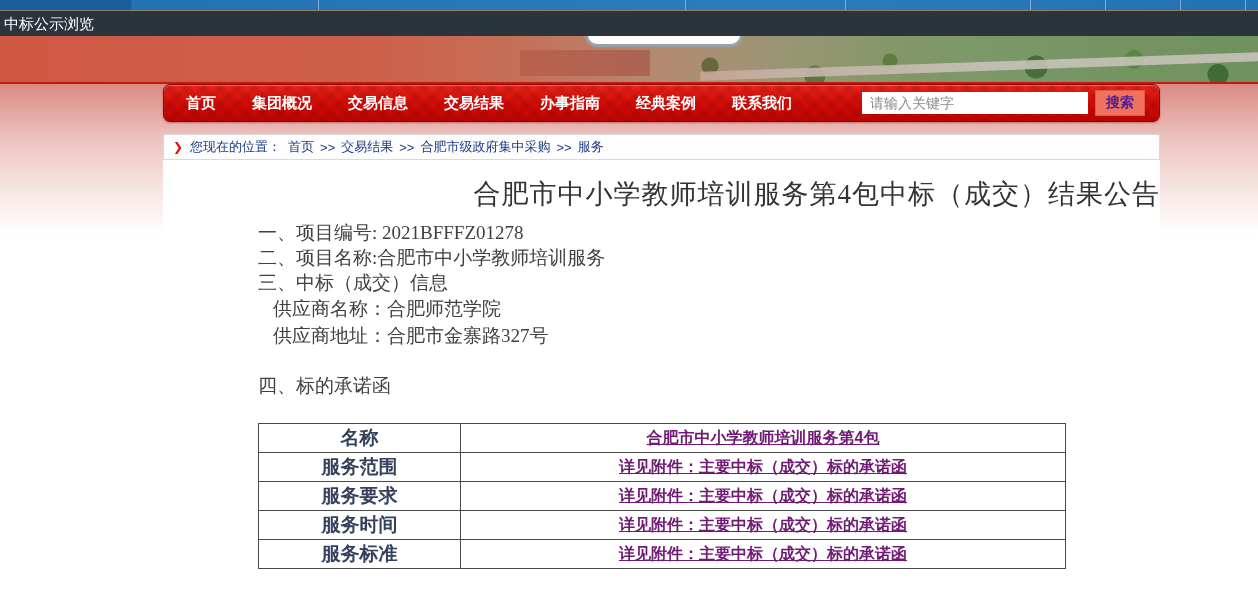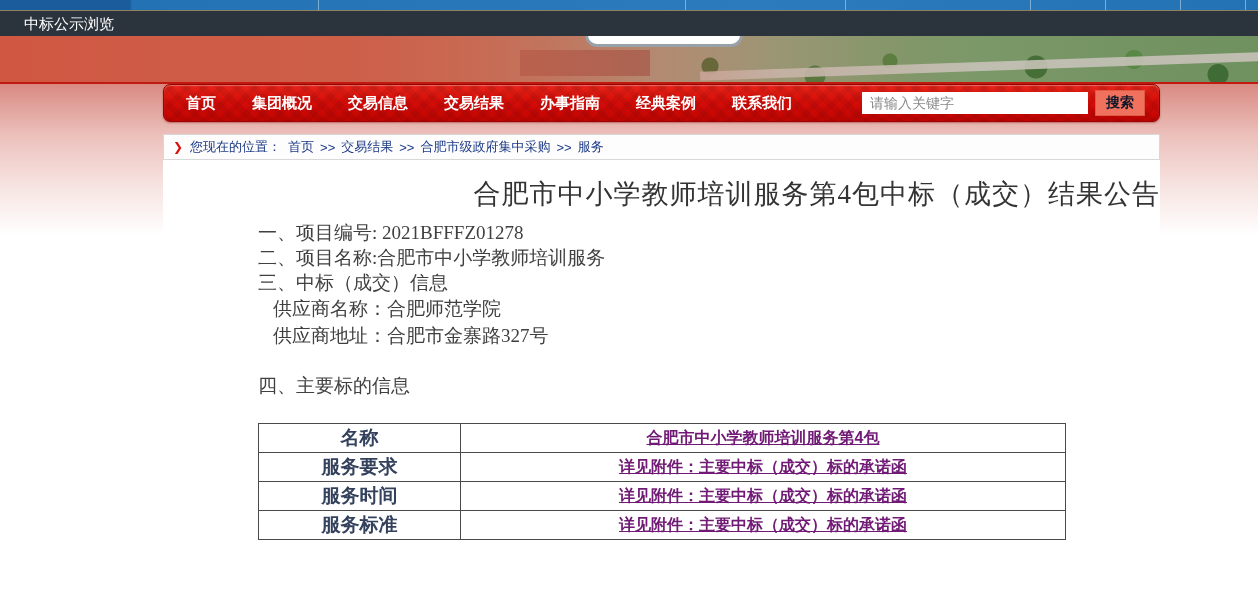--- a/index.html
+++ b/index.html
@@ -8,21 +8,21 @@
     font-family:"Liberation Sans","DejaVu Sans",sans-serif;
     background:linear-gradient(180deg,#d98a82 84px,#ecc0bb 135px,#f6e3e0 185px,#ffffff 235px,#ffffff 100%);
   }
   
   .tab-strip{position:absolute;left:0;top:0;width:1258px;height:10px;
     background:linear-gradient(90deg,#1a5c9c 0,#1a5c9c 130px,#2272b4 132px,#2b7bbd 60%,#2272b4 100%);
     border-bottom:1px solid #8d8166;}
   .tab-strip .divider{position:absolute;top:0;width:1px;height:10px;background:rgba(140,185,220,.85);}
   
   .title-bar{position:absolute;left:0;top:11px;width:1258px;height:25px;background:#2b333d;
-    color:#fff;font-size:15px;line-height:25px;padding-left:24px;box-sizing:border-box;z-index:5;}
+    color:#fff;font-size:15px;line-height:25px;padding-left:4px;box-sizing:border-box;z-index:5;}
   
   .banner{position:absolute;left:0;top:36px;width:1258px;height:48px;overflow:hidden;
     background:linear-gradient(90deg,#c96a55 0%,#bb8a70 35%,#a3a58c 52%,#7e9a6b 72%,#6f905f 100%);
     border-bottom:2px solid #c11a10;box-sizing:border-box;}
   .banner .tint{position:absolute;inset:0;
     background:linear-gradient(90deg,#d05843 0%,#cd5f49 28%,rgba(205,95,73,.55) 46%,rgba(205,95,73,.15) 62%,rgba(205,95,73,0) 78%);}
   .banner .trees1{position:absolute;left:620px;top:10px;width:300px;height:50px;
     background:radial-gradient(circle at 30% 40%,#3f6b35 0 8px,transparent 9px),
                radial-gradient(circle at 65% 60%,#4a7a3c 0 10px,transparent 11px),
                radial-gradient(circle at 90% 30%,#54803f 0 7px,transparent 8px);}
@@ -43,21 +43,21 @@
     display:flex;align-items:center;padding:0 14px;position:relative;overflow:hidden;}
   .nav-bar::before{content:"";position:absolute;inset:0;
     background:repeating-linear-gradient(45deg,rgba(0,0,0,.06) 0 6px,transparent 6px 12px),
                repeating-linear-gradient(-45deg,rgba(0,0,0,.05) 0 6px,transparent 6px 12px);}
   .nav-item{position:relative;color:#fff;font-size:15px;font-weight:bold;margin:0 18px;cursor:pointer;white-space:nowrap;}
   .nav-item:first-child{margin-left:8px;}
   .nav-search{position:relative;margin-left:auto;display:flex;align-items:center;}
   .search-input{width:210px;height:22px;border:none;background:#fff;font-size:14px;padding:0 8px;color:#6d28d9;outline:none;}
   .search-input::placeholder{color:#8a8a8a;}
   .search-btn{width:48px;height:24px;margin-left:7px;background:#f0725e;border:1px solid #e35a44;
-    color:#0f172a;font-size:14px;font-weight:bold;cursor:pointer;line-height:22px;text-align:center;}
+    color:#4c1d95;font-size:14px;font-weight:bold;cursor:pointer;line-height:22px;text-align:center;}
   
   .crumb-bar{margin-top:12px;height:26px;background:#fdfdfd;border:1px solid #d8d8d8;box-sizing:border-box;
     display:flex;align-items:center;font-size:13px;color:#1d3a85;padding-left:9px;}
   .crumb-arrow{color:#d6110b;font-weight:bold;font-size:12px;margin-right:7px;}
   .crumb-label{margin-right:4px;}
   .crumb-link{cursor:pointer;margin:0 3px;white-space:nowrap;}
   .crumb-sep{margin:0 3px;}
   
   .doc{background:#fff;min-height:428px;padding-top:14px;box-sizing:border-box;
     font-family:"Liberation Serif","DejaVu Serif",serif;color:#404040;}
@@ -126,27 +126,31 @@
     <span class="crumb-link">服务</span>
   </div>
 
   <div class="doc">
     <div class="doc-title">合肥市中小学教师培训服务第4包中标（成交）结果公告</div>
     <div class="doc-line">一、项目编号: 2021BFFFZ01278</div>
     <div class="doc-line">二、项目名称:合肥市中小学教师培训服务</div>
     <div class="doc-line">三、中标（成交）信息</div>
     <div class="doc-detail">供应商名称：合肥师范学院</div>
     <div class="doc-detail">供应商地址：合肥市金寨路327号</div>
-    <div class="doc-section">四、主要标的信息</div>
+    <div class="doc-section">四、标的承诺函</div>
 
     <table class="bid-table">
       <tbody>
         <tr>
           <td class="lbl">名称</td>
           <td class="val"><a>合肥市中小学教师培训服务第4包</a></td>
+        </tr>
+        <tr>
+          <td class="lbl">服务范围</td>
+          <td class="val"><a>详见附件：主要中标（成交）标的承诺函</a></td>
         </tr>
         <tr>
           <td class="lbl">服务要求</td>
           <td class="val"><a>详见附件：主要中标（成交）标的承诺函</a></td>
         </tr>
         <tr>
           <td class="lbl">服务时间</td>
           <td class="val"><a>详见附件：主要中标（成交）标的承诺函</a></td>
         </tr>
         <tr>

